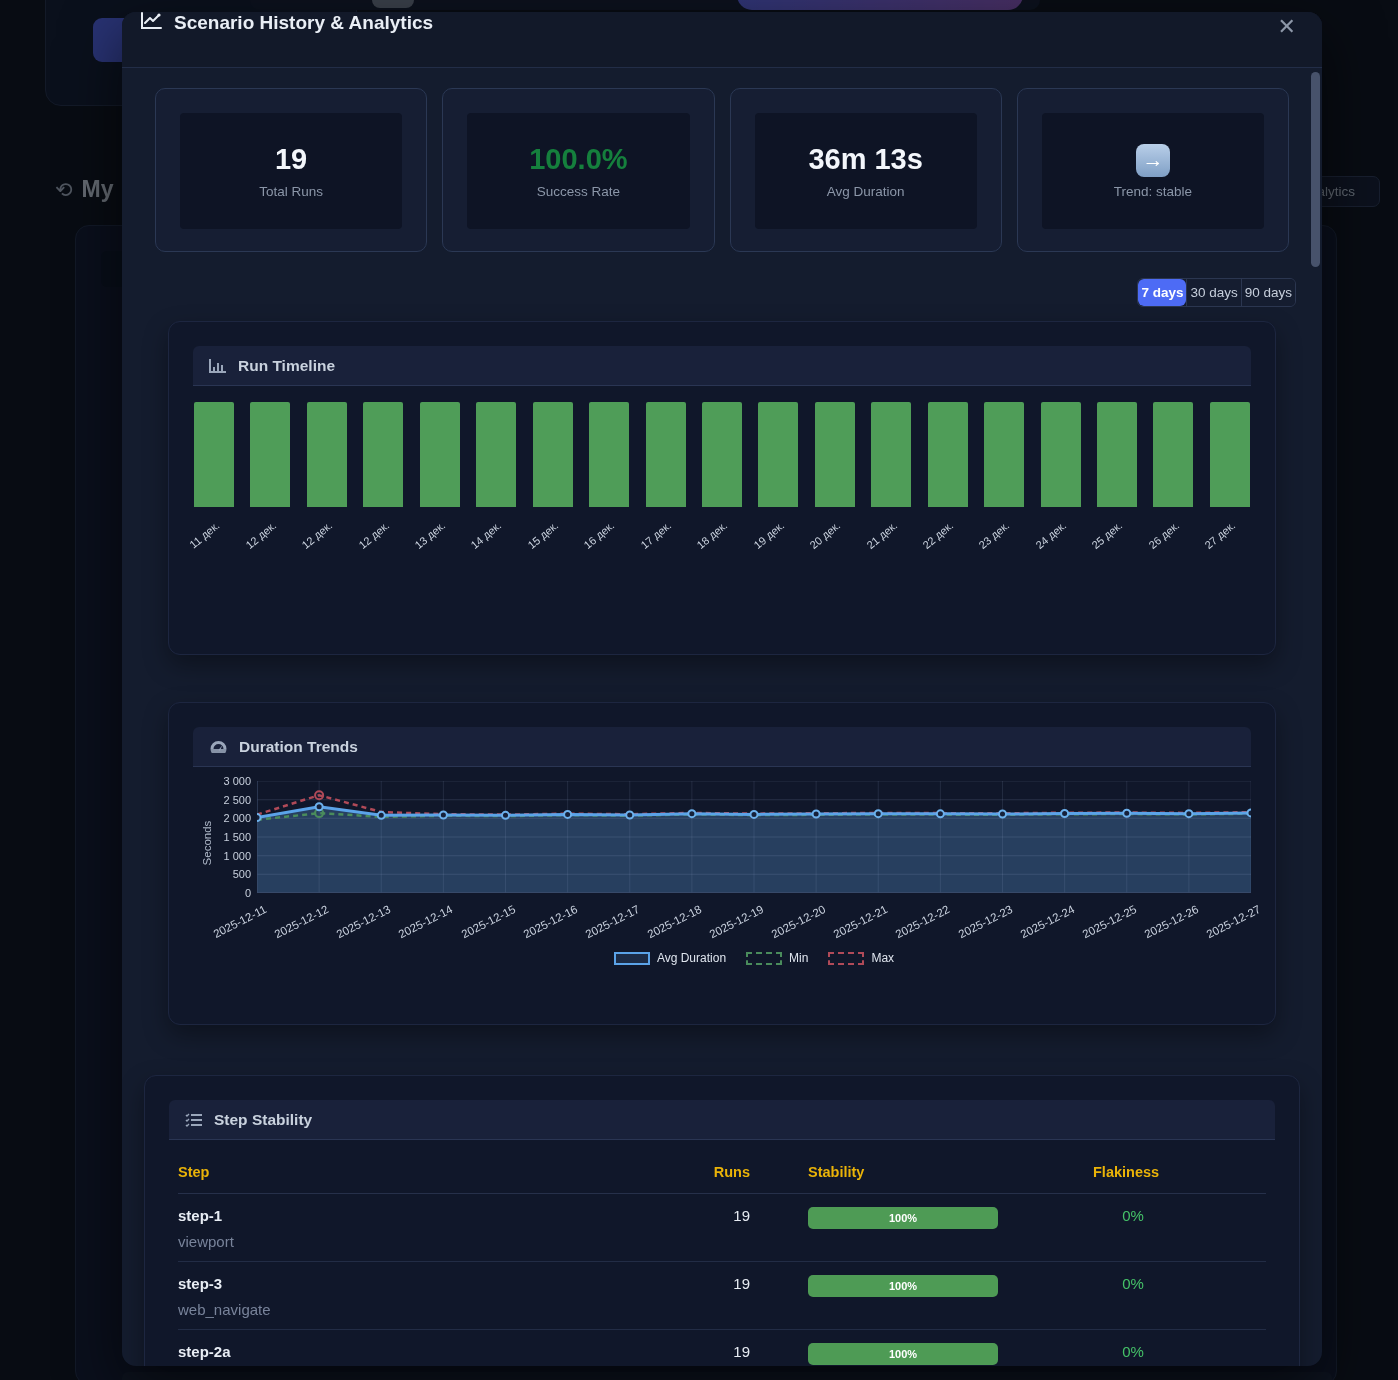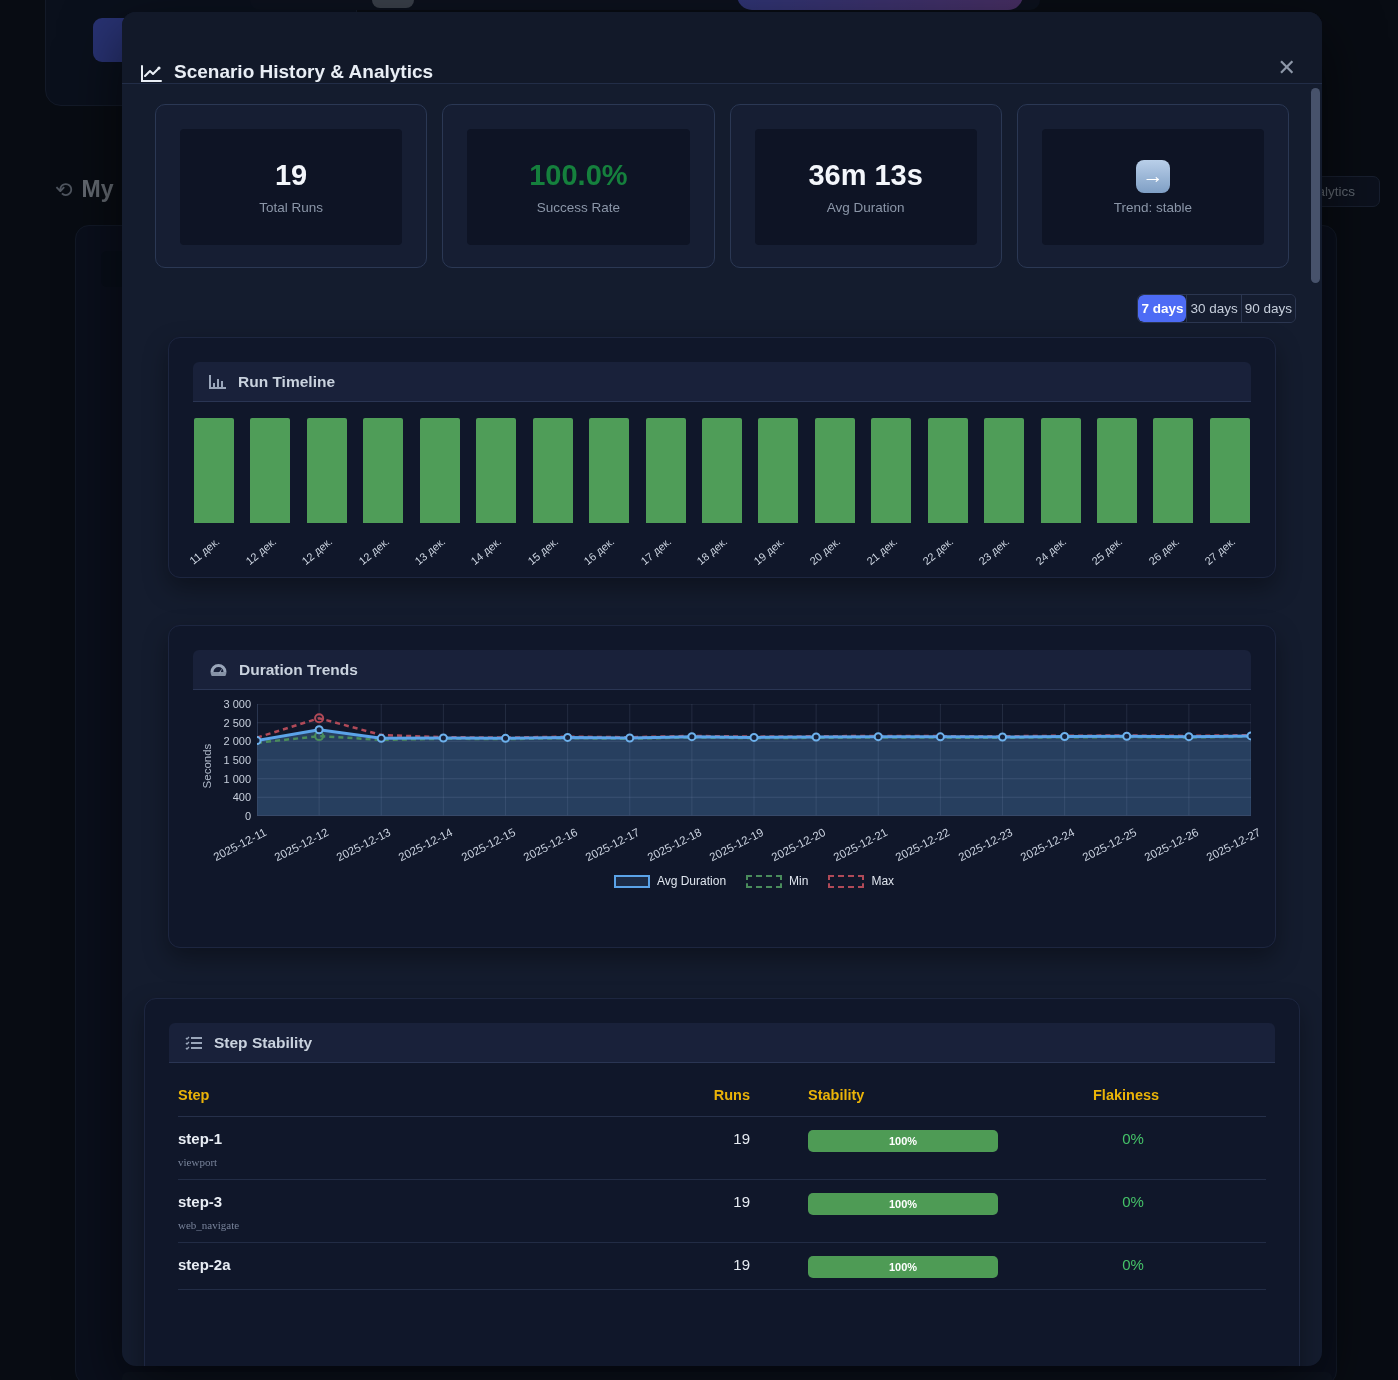--- a/index.html
+++ b/index.html
@@ -27,22 +27,22 @@
     border:1px solid #202a41; border-radius:14px; }
   .bg-card-main .inner-head { position:absolute; left:25px; top:25px; right:25px; height:36px;
     background:#0d1424; border-radius:6px; }
   .bg-bottom-edge { left:122px; top:1372px; width:1210px; height:8px; background:#161e31; border-radius:6px 6px 0 0; }
   .backdrop { position:absolute; inset:0; background:rgba(4,7,14,0.5); }
 
   
   .modal { position:absolute; left:122px; top:12px; width:1200px; height:1354px;
     background:#141c2e; border-radius:14px; box-shadow:0 22px 60px rgba(0,0,0,0.6);
     overflow:hidden; }
-  .modal-header { height:72px; background:#121929; border-bottom:1px solid #222d47;
-    display:flex; align-items:flex-end; padding:0 18px; gap:12px; }
+  .modal-header { height:56px; background:#121929; border-bottom:1px solid #222d47;
+    display:flex; align-items:flex-start; padding:0 18px; gap:12px; }
   .modal-title { font-size:19px; font-weight:700; color:#e9eef5; }
   .title-icon svg { display:block; }
   .close-x { margin-left:auto; font-size:22px; color:#8d97a8; cursor:pointer; line-height:1;
     padding:4px 8px; }
   .modal-body { position:relative; height:calc(100% - 56px); overflow:hidden; }
 
   
   .scroll-thumb { position:absolute; right:2px; top:4px; width:9px; height:195px;
     background:#47526b; border-radius:5px; }
 
@@ -68,21 +68,21 @@
 
   
   .panel { background:#10172a; border:1px solid #1d2640; border-radius:12px;
     box-shadow:0 10px 24px rgba(0,0,0,0.35); }
   .panel-strip { background:#19213a; border-bottom:1px solid #2a3553; border-radius:6px 6px 0 0;
     height:40px; display:flex; align-items:center; gap:11px; padding:0 16px; }
   .panel-title { font-size:15.5px; font-weight:700; color:#c9d2de; }
   .panel-icon { color:#9aa6ba; display:flex; }
   .panel-icon svg { display:block; }
 
-  .timeline-panel { margin:14px 46px 0; padding:24px 24px 18px; height:241px; }
+  .timeline-panel { margin:14px 46px 0; padding:24px 24px 18px; height:334px; }
   .bars-row { display:flex; justify-content:space-between; margin-top:16px; height:105px;
     align-items:flex-end; padding:0 1px; }
   .bar-col { width:40px; height:105px; background:#4f9d58; border-radius:2px 2px 0 0; }
   .bar-labels { display:flex; justify-content:space-between; margin-top:4px; padding:0 1px; height:58px; }
   .bar-label-slot { width:40px; position:relative; }
   .bar-label-slot span { position:absolute; right:50%; top:8px; white-space:nowrap;
     transform:rotate(-40deg); transform-origin:100% 0; font-size:11px; color:#ccd4e0; }
 
   .duration-panel { margin:47px 46px 18px; padding:24px 24px 16px; height:323px; }
   .chart-row { display:flex; margin-top:14px; }
@@ -104,21 +104,21 @@
   .step-panel { margin:50px 22px 0; padding:24px 24px 120px; }
   .step-table { margin-top:18px; padding:0 9px; }
   .t-row { display:grid; grid-template-columns:1fr 90px 260px 231px; align-items:center; }
   .t-head { border-bottom:1px solid #26304a; padding:6px 0 13px; }
   .t-head span { font-size:14.5px; font-weight:700; color:#eab308; }
   .col-runs { text-align:right; padding-right:25px; }
   .col-stab { padding-left:33px; }
   .col-flak { padding-left:58px; }
   .t-body-row { border-bottom:1px solid #222c45; padding:13px 0 11px; align-items:start; }
   .step-name { font-size:15px; font-weight:700; color:#e8edf4; }
-  .step-tool { font-size:11px; color:#78839a; margin-top:9px;font-family:Liberation Serif, serif; }
+  .step-tool { font-size:15px; color:#78839a; margin-top:9px; }
   .runs-val { font-size:15px; color:#e6ebf2; }
   .stab-pill { width:190px; height:22px; background:#4e9b55; border-radius:5px; color:#fff;
     font-size:11px; font-weight:700; display:flex; align-items:center; justify-content:center; }
   .flak-val { display:block; width:80px; text-align:center; font-size:15px; color:#45c268; }
 
   .modal-footer { position:absolute; left:0; right:0; bottom:0; height:84px;
     background:#131b2d; border-top:1px solid #1f2a42;
     display:flex; align-items:center; justify-content:flex-end; padding:0 18px; }
   .close-btn { background:#414e63; color:#fff; font-size:16px; font-weight:700;
     border:none; border-radius:9px; padding:13px 26px; cursor:pointer; }
@@ -297,21 +297,21 @@
             <path d="M9.5 11 l4 -5 l-2.6 5.8 z"></path>
             <path d="M1.5 10 a8 8 0 0 0 1.2 4 h13.6 a8 8 0 0 0 1.2 -4 z" opacity="0.85"></path>
           </svg>
         </span>
         <span class="panel-title">Duration Trends</span>
       </div>
       <div class="chart-row">
         <div class="y-gutter">
           <span class="y-axis-name">Seconds</span>
         <span class="y-tick" style="top: 106px;">0</span>
-            <span class="y-tick" style="top: 87.3333px;">400</span>
+            <span class="y-tick" style="top: 87.3333px;">500</span>
             <span class="y-tick" style="top: 68.6667px;">1 000</span>
             <span class="y-tick" style="top: 50px;">1 500</span>
             <span class="y-tick" style="top: 31.3333px;">2 000</span>
             <span class="y-tick" style="top: 12.6667px; text-align: right;">2 500</span>
             <span class="y-tick" style="top: -6px;">3 000</span>
           </div>
         <div class="plot-wrap">
           <svg id="dur-svg" width="100%" height="112" viewBox="0 0 985 112" preserveAspectRatio="none">
               <path d="M0 36.58666666666667 L 61.5625 25.75999999999999 L 123.125 34.346666666666664 L 184.6875 33.97333333333333 L 246.25 34.346666666666664 L 307.8125 33.41333333333333 L 369.375 33.97333333333333 L 430.9375 32.66666666666666 L 492.5 33.41333333333333 L 554.0625 33.040000000000006 L 615.625 32.66666666666666 L 677.1875 32.85333333333334 L 738.75 33.040000000000006 L 800.3125 32.480000000000004 L 861.875 32.29333333333334 L 923.4375 32.66666666666666 L 985 31.92 L 985 112 L 0 112 Z" fill="#2c4769" opacity="0.85"></path>
               <line x1="0" y1="112" x2="985" y2="112" stroke="rgba(160,180,215,0.16)" stroke-width="1"></line>

